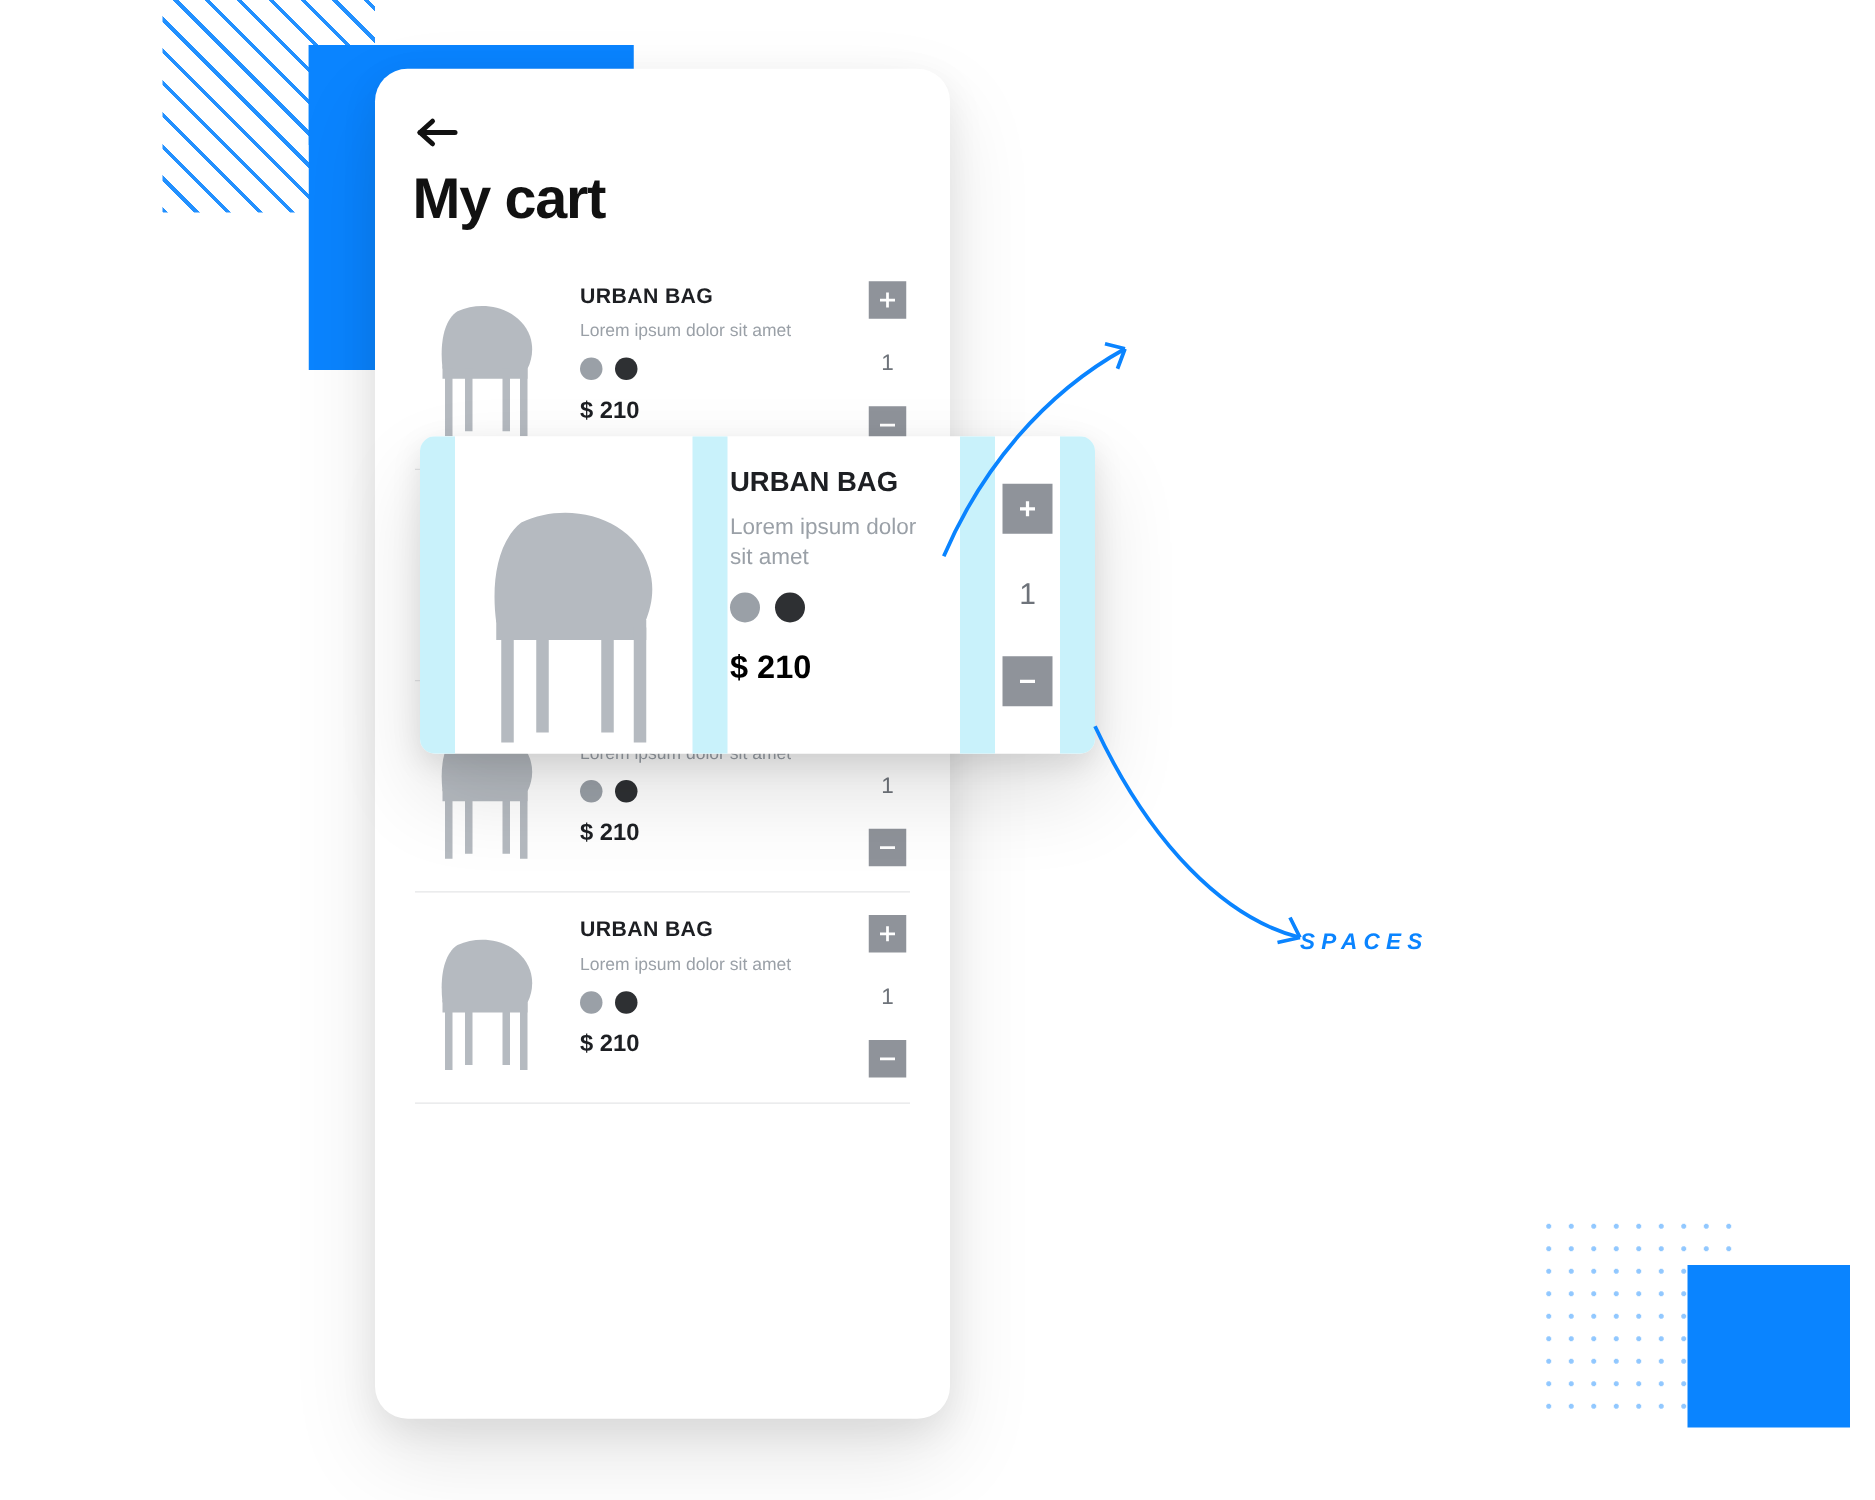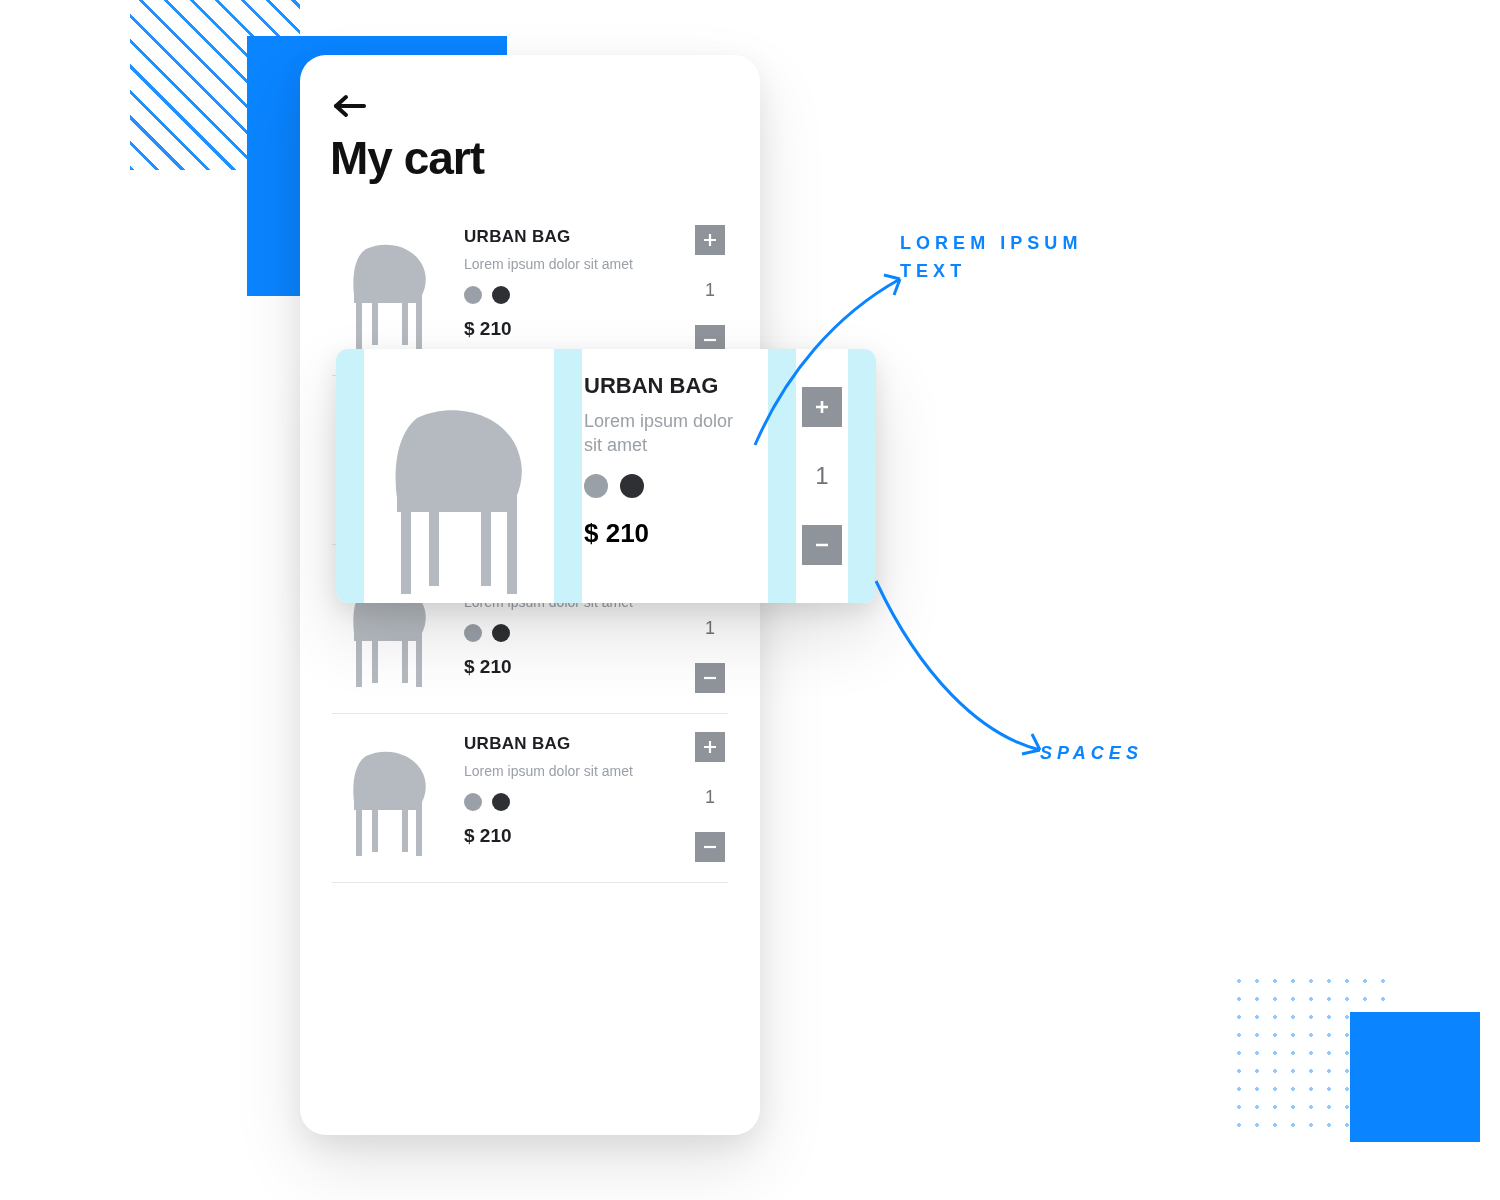--- a/index.html
+++ b/index.html
@@ -256,21 +256,20 @@
       <div class="count">1</div>
       <div class="sqbtn">
           <svg viewBox="0 0 16 16">
             <path d="M2 8h12" stroke="#fff" stroke-width="2.6"></path>
           </svg>
         </div>
     </div>
     <div class="bar"></div>
   </div>
 
-  <div class="anno top">LOREM IPSUM TEXT</div>
   <div class="anno bot">SPACES</div>
 
   <svg class="arrow" style="top:265px; left:745px; width:170px; height:190px;" viewBox="0 0 170 190">
     <path d="M10 180 C 40 110, 90 50, 155 14" stroke="#0a84ff" stroke-width="3" fill="none"></path>
     <path d="M155 14 l-16 -4 M155 14 l-6 16" stroke="#0a84ff" stroke-width="3" fill="none"></path>
   </svg>
   <svg class="arrow" style="top:575px; left:870px; width:180px; height:200px;" viewBox="0 0 180 200">
     <path d="M6 6 C 50 100, 110 160, 170 175" stroke="#0a84ff" stroke-width="3" fill="none"></path>
     <path d="M170 175 l-18 4 M170 175 l-8 -16" stroke="#0a84ff" stroke-width="3" fill="none"></path>
   </svg>

